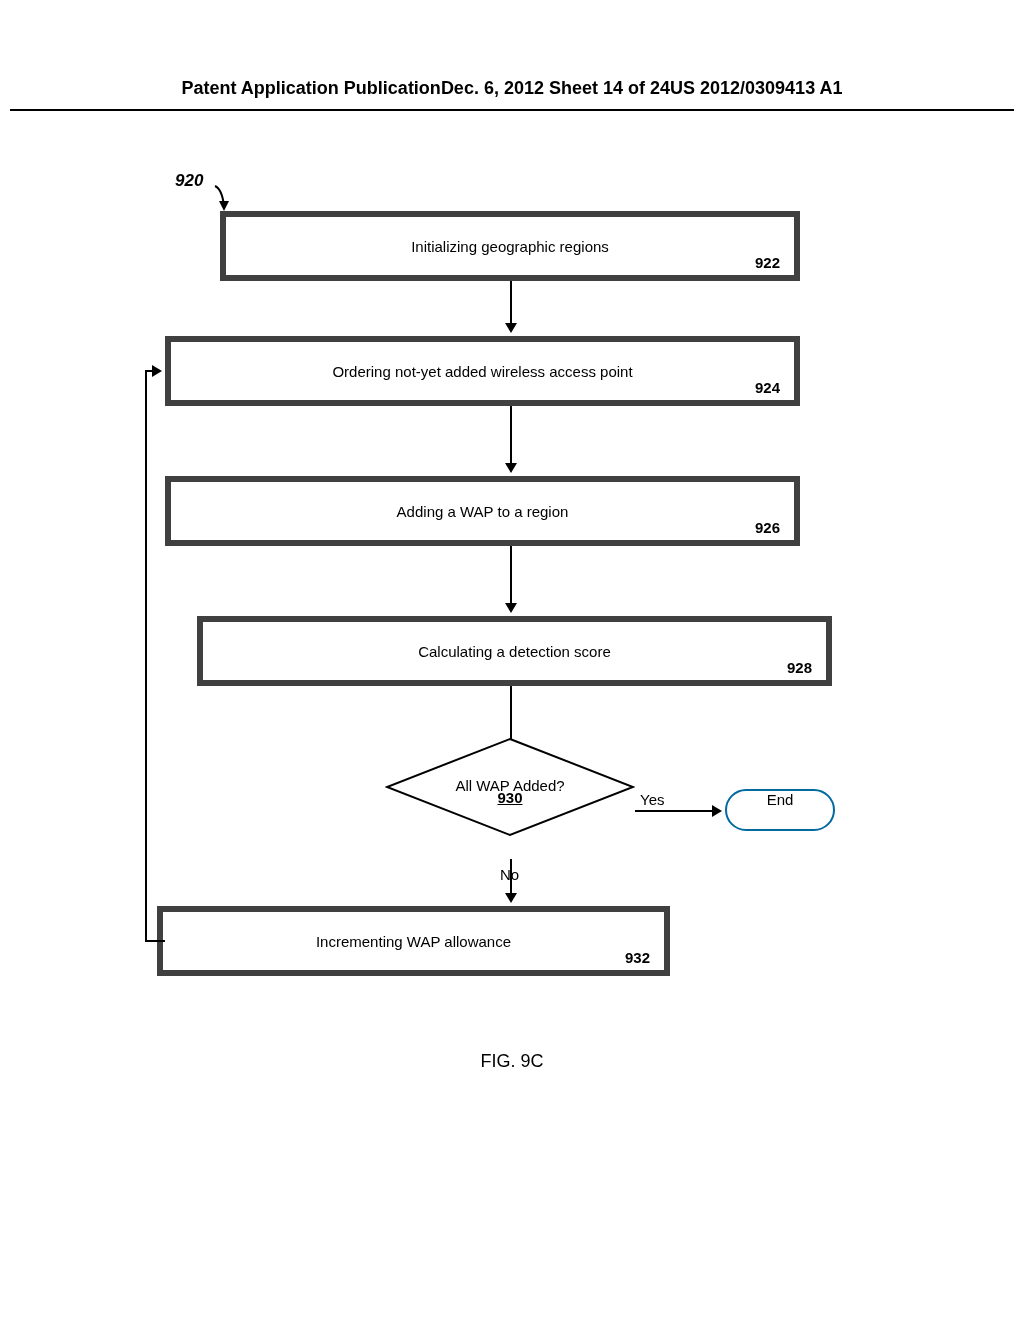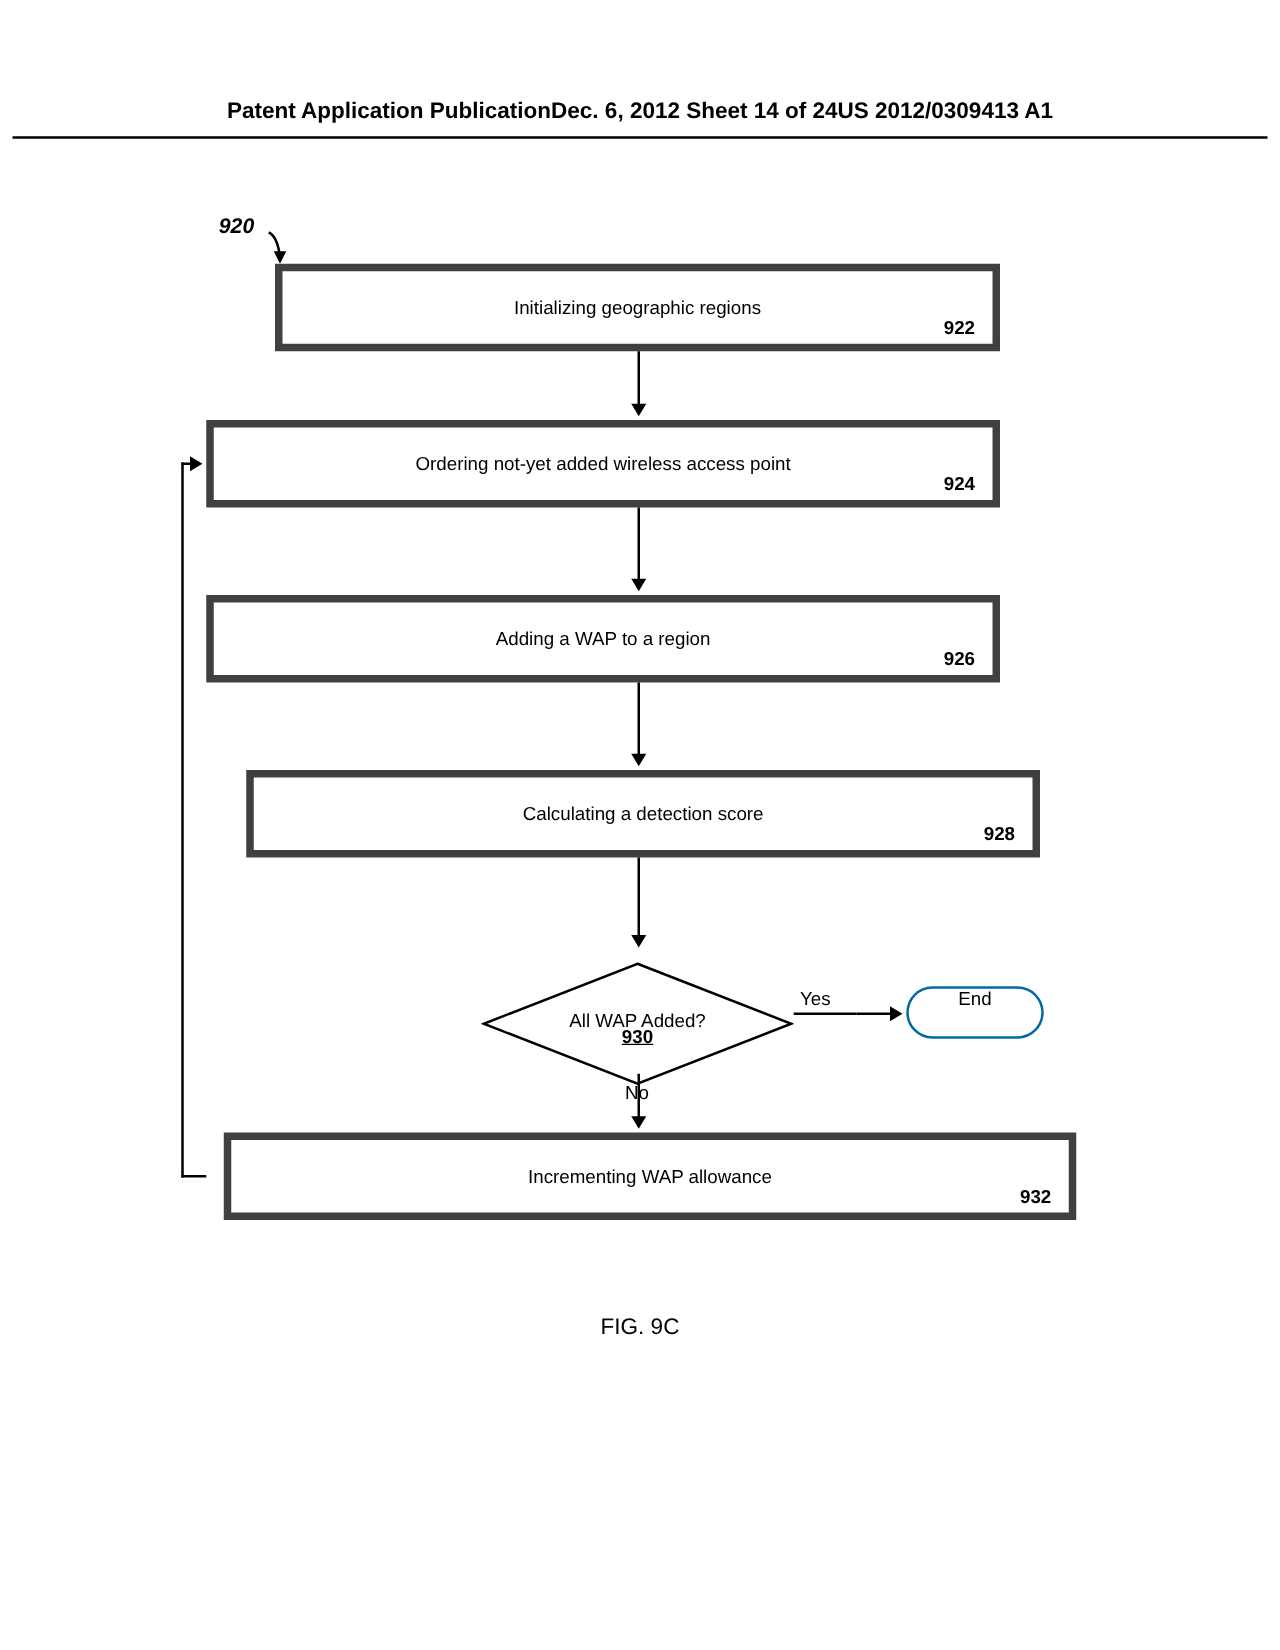--- a/index.html
+++ b/index.html
@@ -182,40 +182,40 @@
 
   <div class="arrow-v" style="left:510px; top:375px; height:65px;"></div>
 
   <div class="box" style="left:165px; top:445px; width:635px; height:70px;margin-left:32px;">
     <span>Calculating a detection score</span>
     <span class="box-ref">928</span>
   </div>
 
   <div class="arrow-v" style="left:510px; top:515px; height:70px;"></div>
 
-  <div class="diamond" style="left:385px; top:598px;">
+  <div class="diamond" style="left:385px; top:566px;">
     <svg class="diamond-shape" viewBox="0 0 250 100">
       <polygon points="125,2 248,50 125,98 2,50" fill="white" stroke="black" stroke-width="2"></polygon>
     </svg>
     <div class="diamond-text">All WAP Added?</div>
     <div class="diamond-ref">930</div>
   </div>
 
   <div class="line-h" style="left:635px; top:639px; width:50px;"></div>
   <div class="label" style="left:640px; top:620px;">Yes</div>
   <div class="arrow-h" style="left:685px; top:639px; width:35px;"></div>
 
   <div class="terminator" style="left:725px; top:618px; width:110px; height:42px;">
     <span>End</span>
   </div>
 
   <div class="label" style="left:500px; top:695px;">No</div>
   <div class="arrow-v" style="left:510px; top:688px; height:42px;"></div>
 
-  <div class="box" style="left:179px; top:735px; width:682px; height:70px;">
+  <div class="box" style="left:157px; top:735px; width:513px; height:70px;">
     <span>Incrementing WAP allowance</span>
     <span class="box-ref">932</span>
   </div>
 
   <div class="line-h" style="left:145px; top:769px; width:20px;"></div>
   <div class="line-v" style="left:145px; top:199px; height:572px;"></div>
   <div class="arrow-h" style="left:145px; top:199px; width:15px;"></div>
 
   <div class="figure-caption" style="top:880px;">FIG. 9C</div>
 </div>

